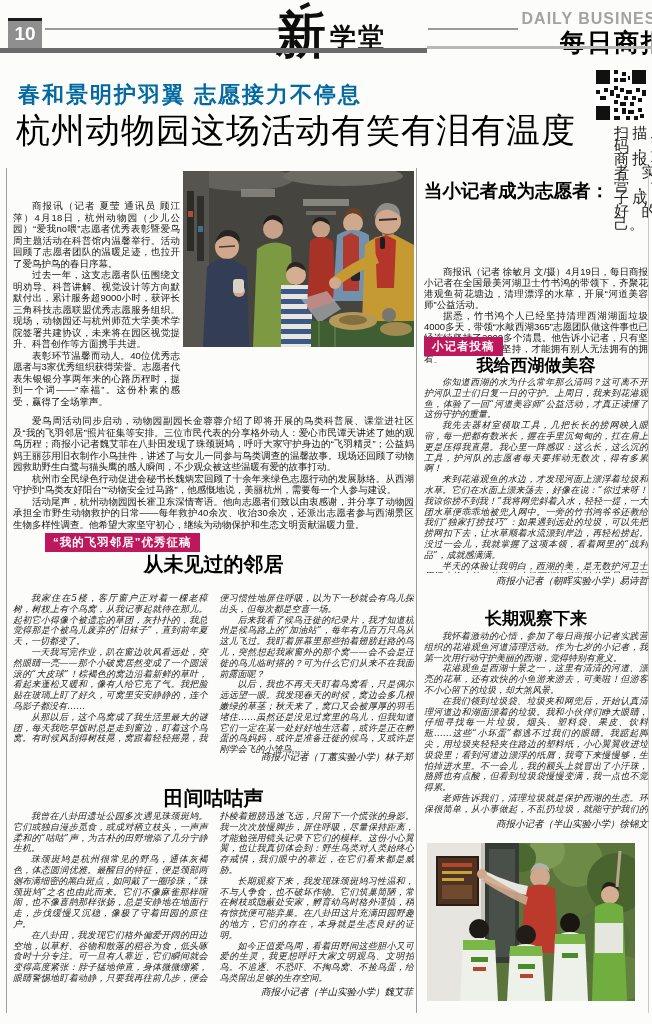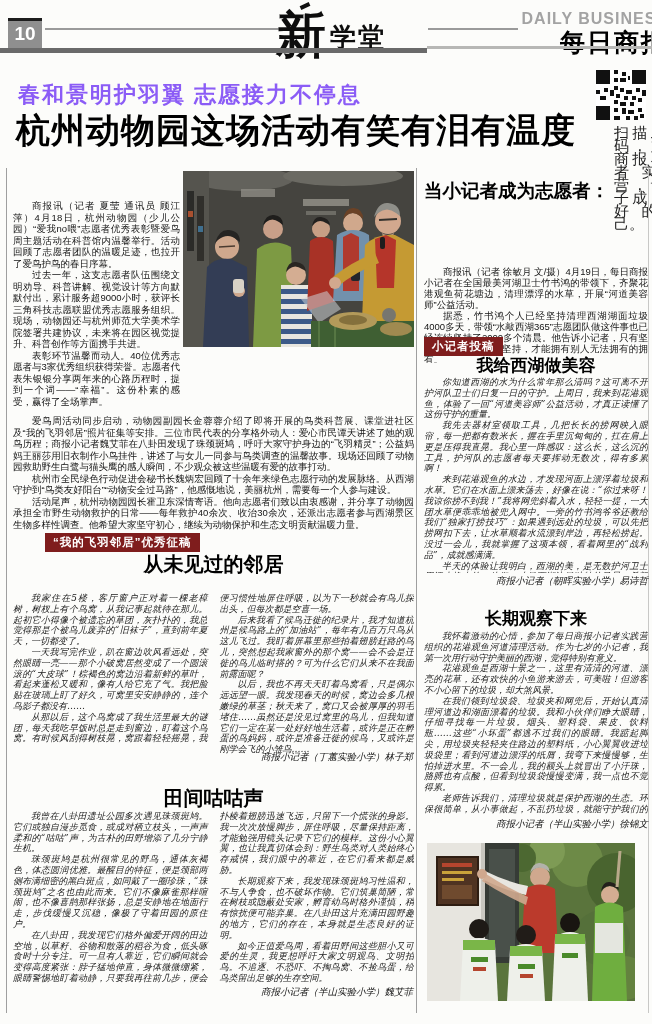--- a/index.html
+++ b/index.html
@@ -15,34 +15,34 @@
   #logo-flag{left:300px;top:4px;width:10px;height:4px;background:#111;transform:rotate(-25deg);}
   #logo-small{left:330px;top:20px;font-size:26px;font-weight:bold;color:#0d0d0d;letter-spacing:2px;}
   #mast-en{right:8px;top:10px;font-size:16px;font-weight:bold;color:#a3a3a3;letter-spacing:1px;text-align:right;}
   #mast-cn{right:8px;top:26px;font-family:"DejaVu Serif",serif;font-size:25px;font-weight:bold;color:#000;letter-spacing:2px;text-align:right;}
   #band-l{left:0;top:48px;width:427px;height:5px;background:#6a6a6a;}
   #band-r{left:427px;top:46px;width:225px;height:3px;background:#b7b7b5;}
   
   #qr{left:596px;top:70px;}
   #qr-caption{left:602px;top:126px;width:70px;font-size:15px;line-height:13px;color:#222;text-align:justify;margin-left:12px;}
   
-  #kicker{left:18px;top:80px;font-size:22px;font-weight:bold;color:#8b5cf6;letter-spacing:2px;}
-  #headline{left:16px;top:108px;font-size:34px;font-weight:700;color:#000;letter-spacing:1px;text-align:center;}
+  #kicker{left:18px;top:80px;font-size:22px;font-weight:bold;color:#0369a1;letter-spacing:2px;}
+  #headline{left:16px;top:108px;font-size:34px;font-weight:400;color:#000;letter-spacing:1px;text-align:center;}
   
   .vrule{width:1px;background:#9f9f9f;top:168px;height:845px;}
   
   .bodytext{font-size:9.5px;line-height:11.5px;text-align:justify;color:#141414;overflow:hidden;margin-top:28px;}
   .bodytext p{margin:0;text-indent:2em;}
   .essay{font-family:"DejaVu Serif",serif;font-style:italic;font-size:9px;line-height:10.8px;
          text-align:justify;color:#1b1b1b;overflow:hidden;}
   .essay p{margin:0;text-indent:2em;}
   .cols2{column-count:2;column-gap:12px;column-fill:auto;}
   .byline{font-family:"DejaVu Serif",serif;font-style:italic;font-size:9.5px;color:#111;text-align:right;}
   .sec-head{text-align:center;font-weight:bold;color:#000;}
-  .chip{background:#7f1d1d;color:#fff;font-size:11.5px;font-weight:bold;padding:2px 8px;display:inline-block;letter-spacing:1px;}
+  .chip{background:#be185d;color:#fff;font-size:11.5px;font-weight:bold;padding:2px 8px;display:inline-block;letter-spacing:1px;}
   #rc-head{left:424px;top:178px;width:228px;font-size:18.5px;line-height:26px;font-weight:900;color:#000;}
   .photo{display:block;}
 </style>
 </head>
 <body>
 
 <div id="page">
 
   <div class="abs toprule" style="left:45px;width:238px;"></div>
   <div class="abs toprule" style="left:428px;width:90px;"></div>

